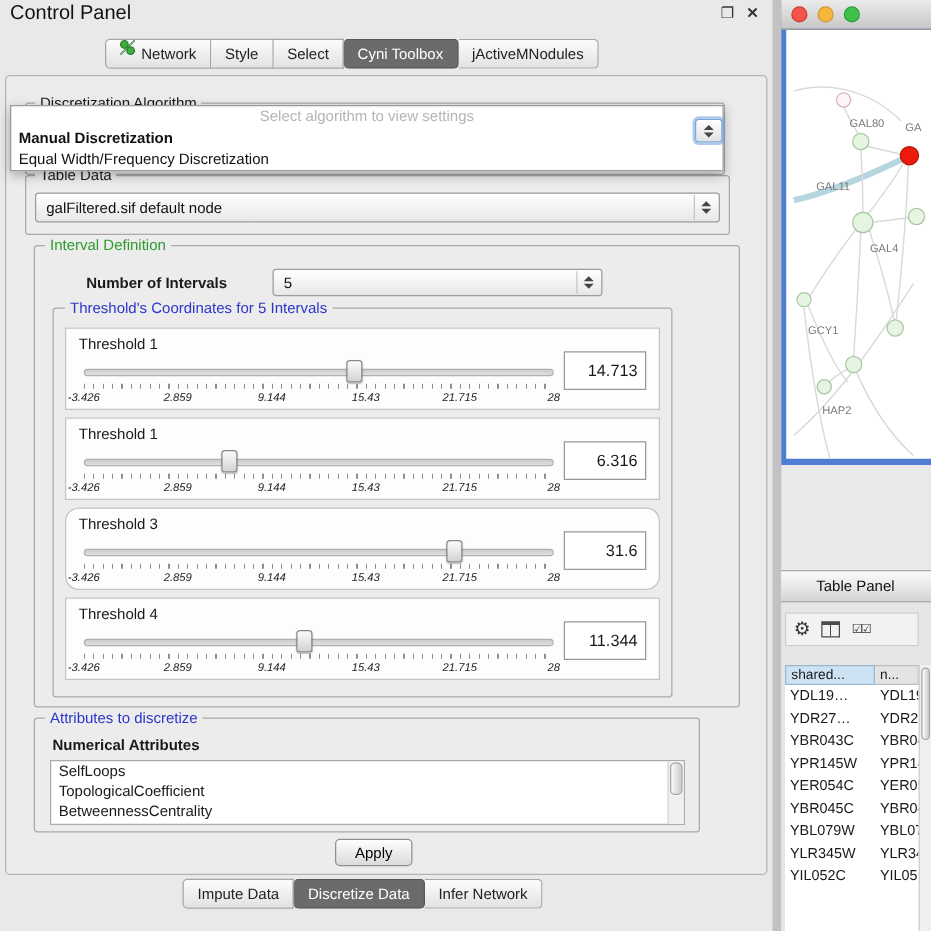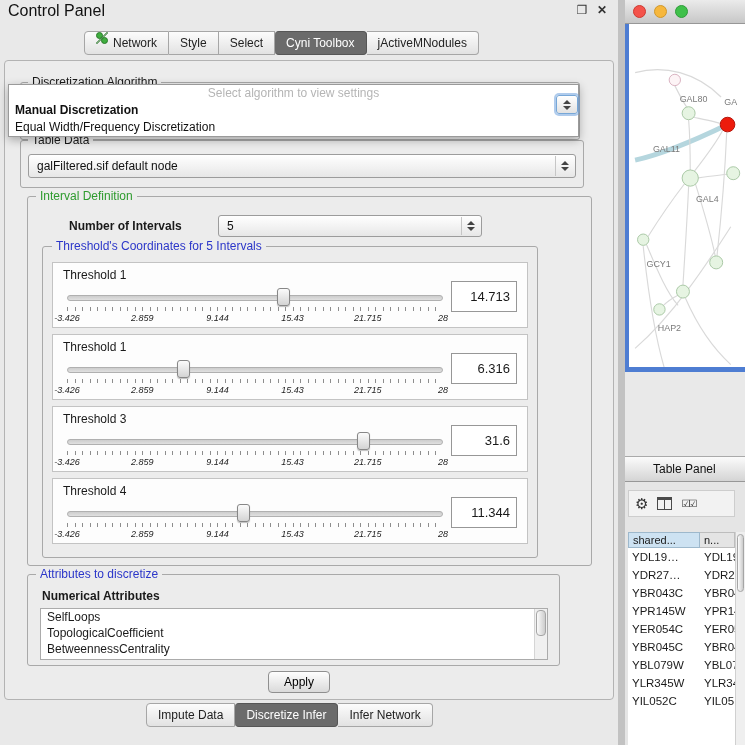--- a/index.html
+++ b/index.html
@@ -232,21 +232,21 @@
         <span class="tick-label" style="left: 0%;">-3.426</span>
         <span class="tick-label" style="left: 20%;">2.859</span>
         <span class="tick-label" style="left: 40%;">9.144</span>
         <span class="tick-label" style="left: 60%;">15.43</span>
         <span class="tick-label" style="left: 80%;">21.715</span>
         <span class="tick-label" style="left: 100%;">28</span>
       </div>
     <div class="value-box">6.316</div>
   </div>
 
-  <div class="th-box" style="top:406px;">
+  <div class="th-box" style="top:406px;border-radius:11px;">
     <div class="th-label">Threshold 3</div>
     <div class="slider">
       <div class="track"></div>
       <div class="thumb" style="left: 78.9983%;"></div>
     </div>
     <div class="ticks"></div>
     <div class="tick-labels">
         <span class="tick-label" style="left: 0%;">-3.426</span>
         <span class="tick-label" style="left: 20%;">2.859</span>
         <span class="tick-label" style="left: 40%;">9.144</span>
@@ -287,21 +287,21 @@
       <div class="attr-item">BetweennessCentrality</div>
     </div>
 
   <button class="apply-btn">Apply</button>
 
   <div class="tabbar" id="bottom-tabs">
       <div class="tab">
         <span>Impute Data</span>
       </div>
       <div class="tab selected">
-        <span>Discretize Infer</span>
+        <span>Discretize Data</span>
       </div>
       <div class="tab">
         <span>Infer Network</span>
       </div>
     </div>
 </div>
 
 <div class="pane-gap"></div>
 
 <div class="network-window">

